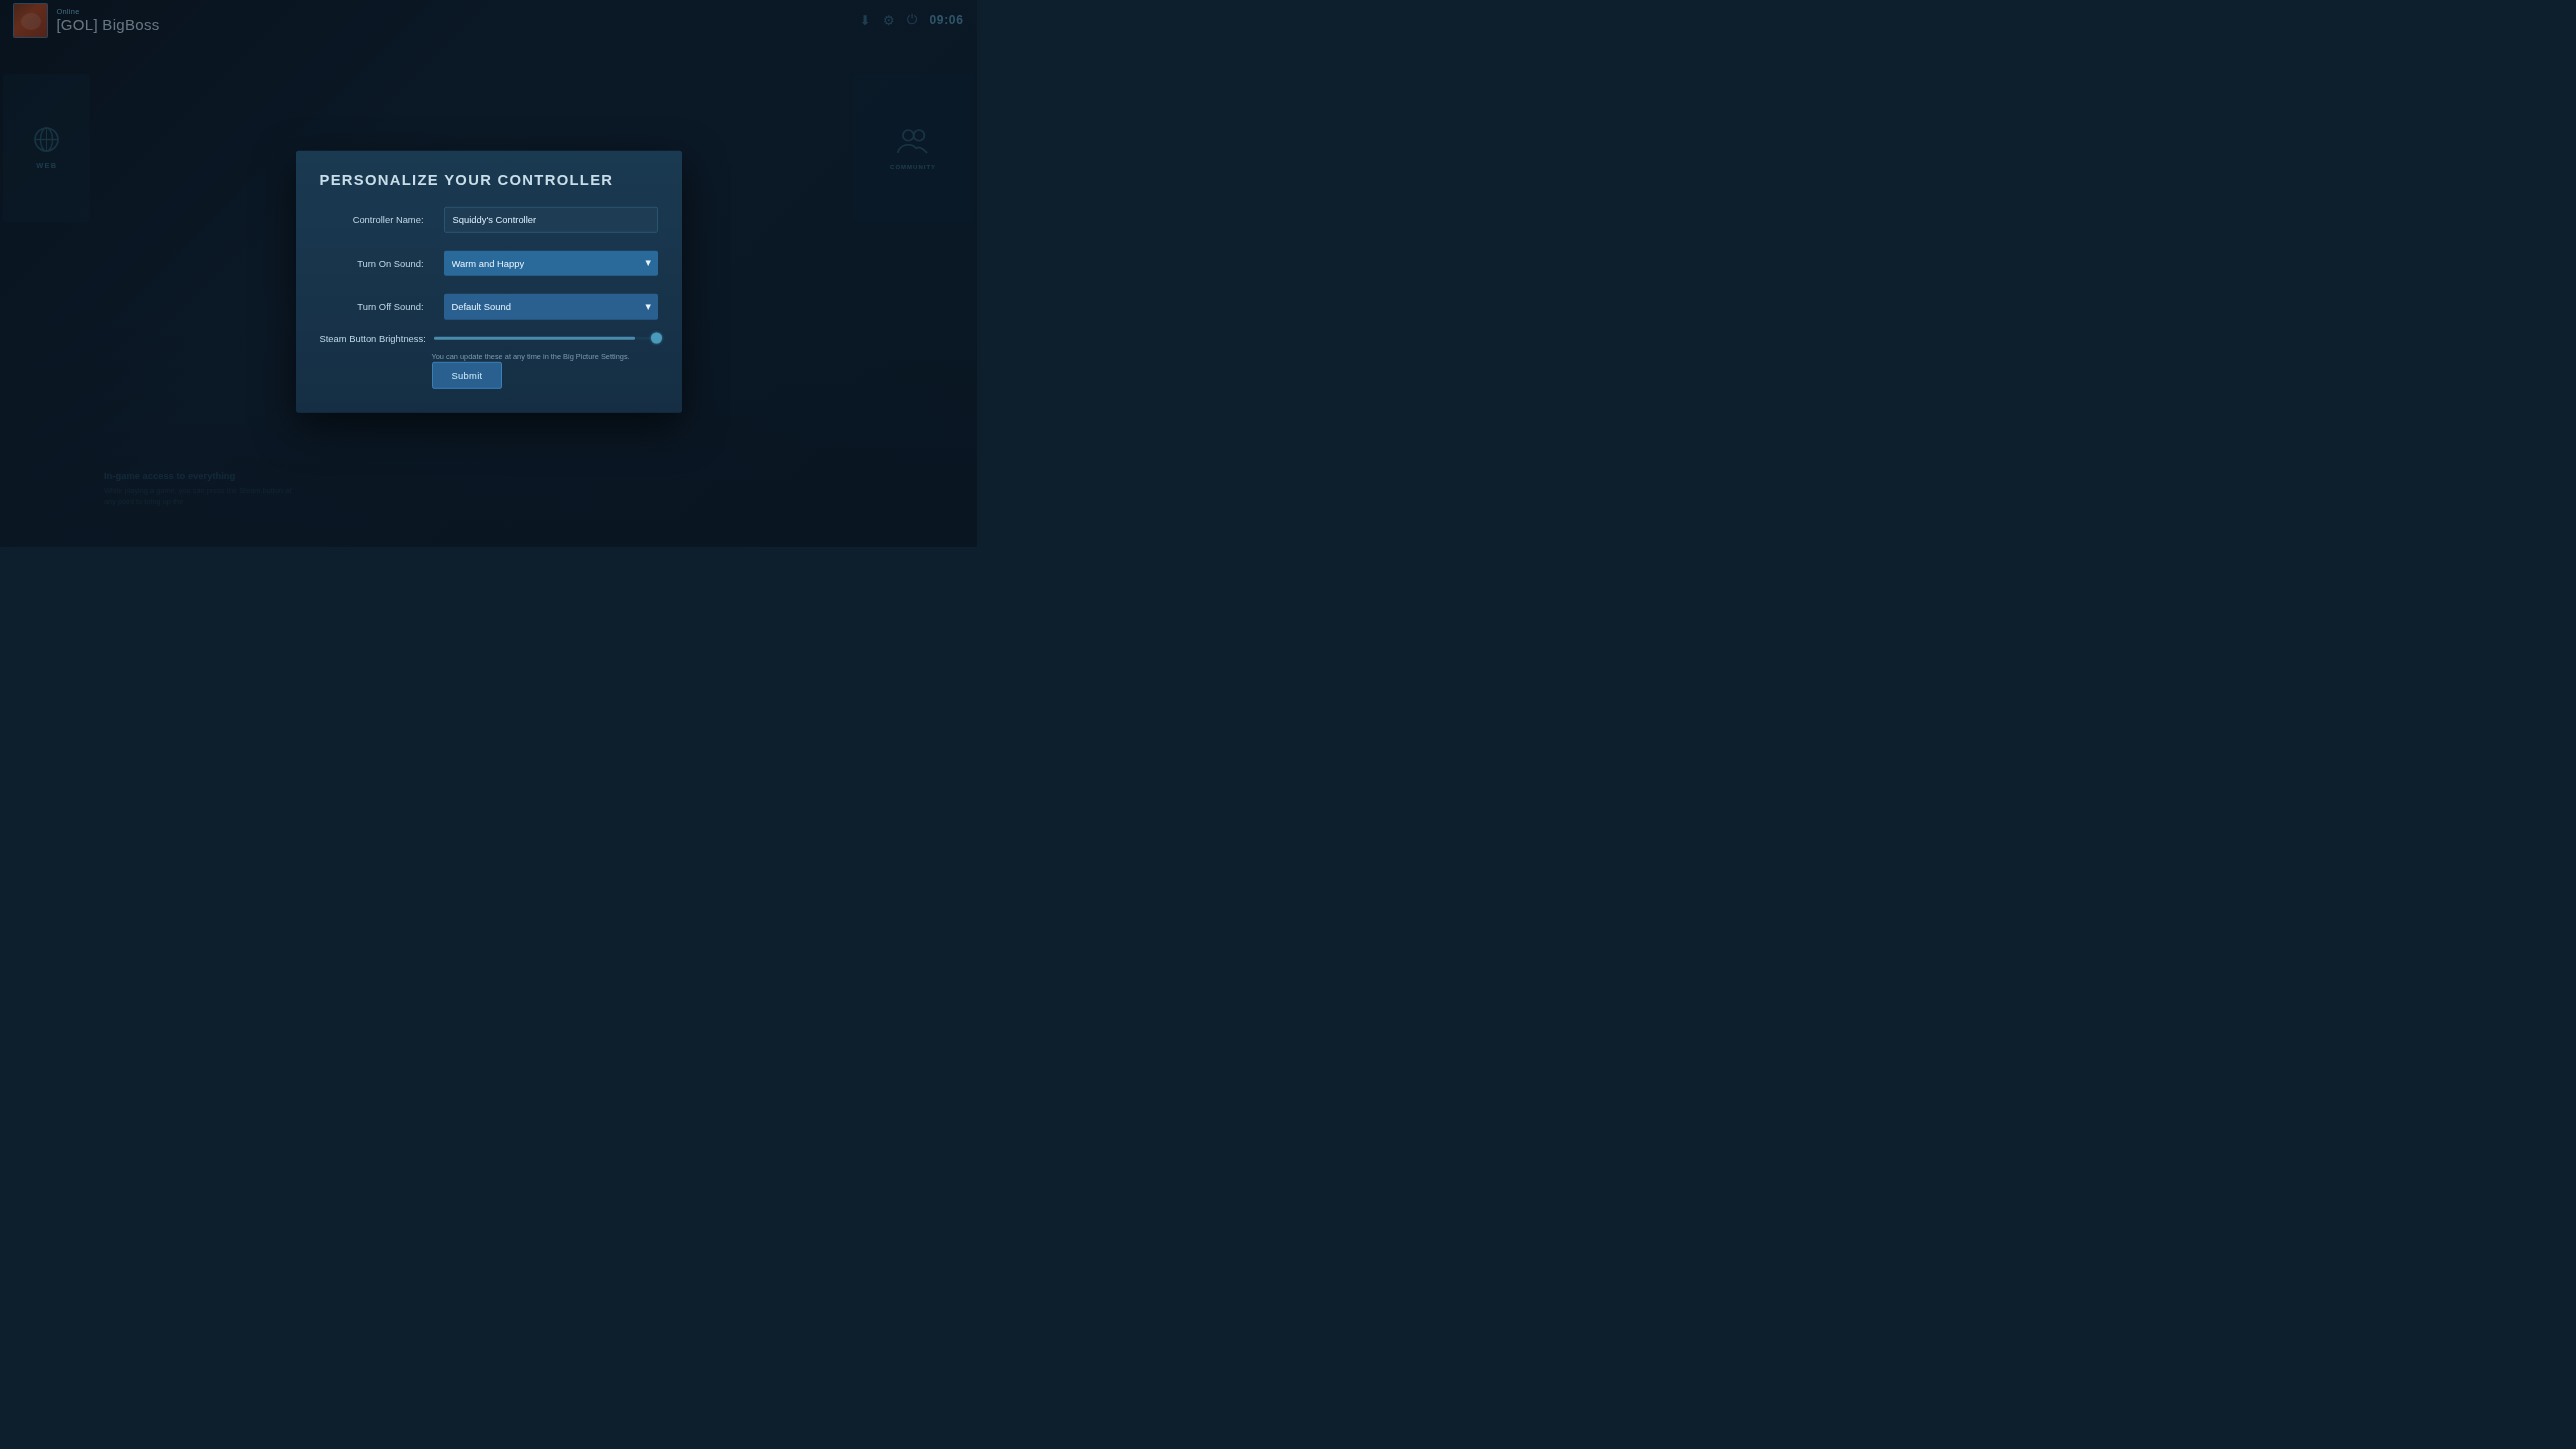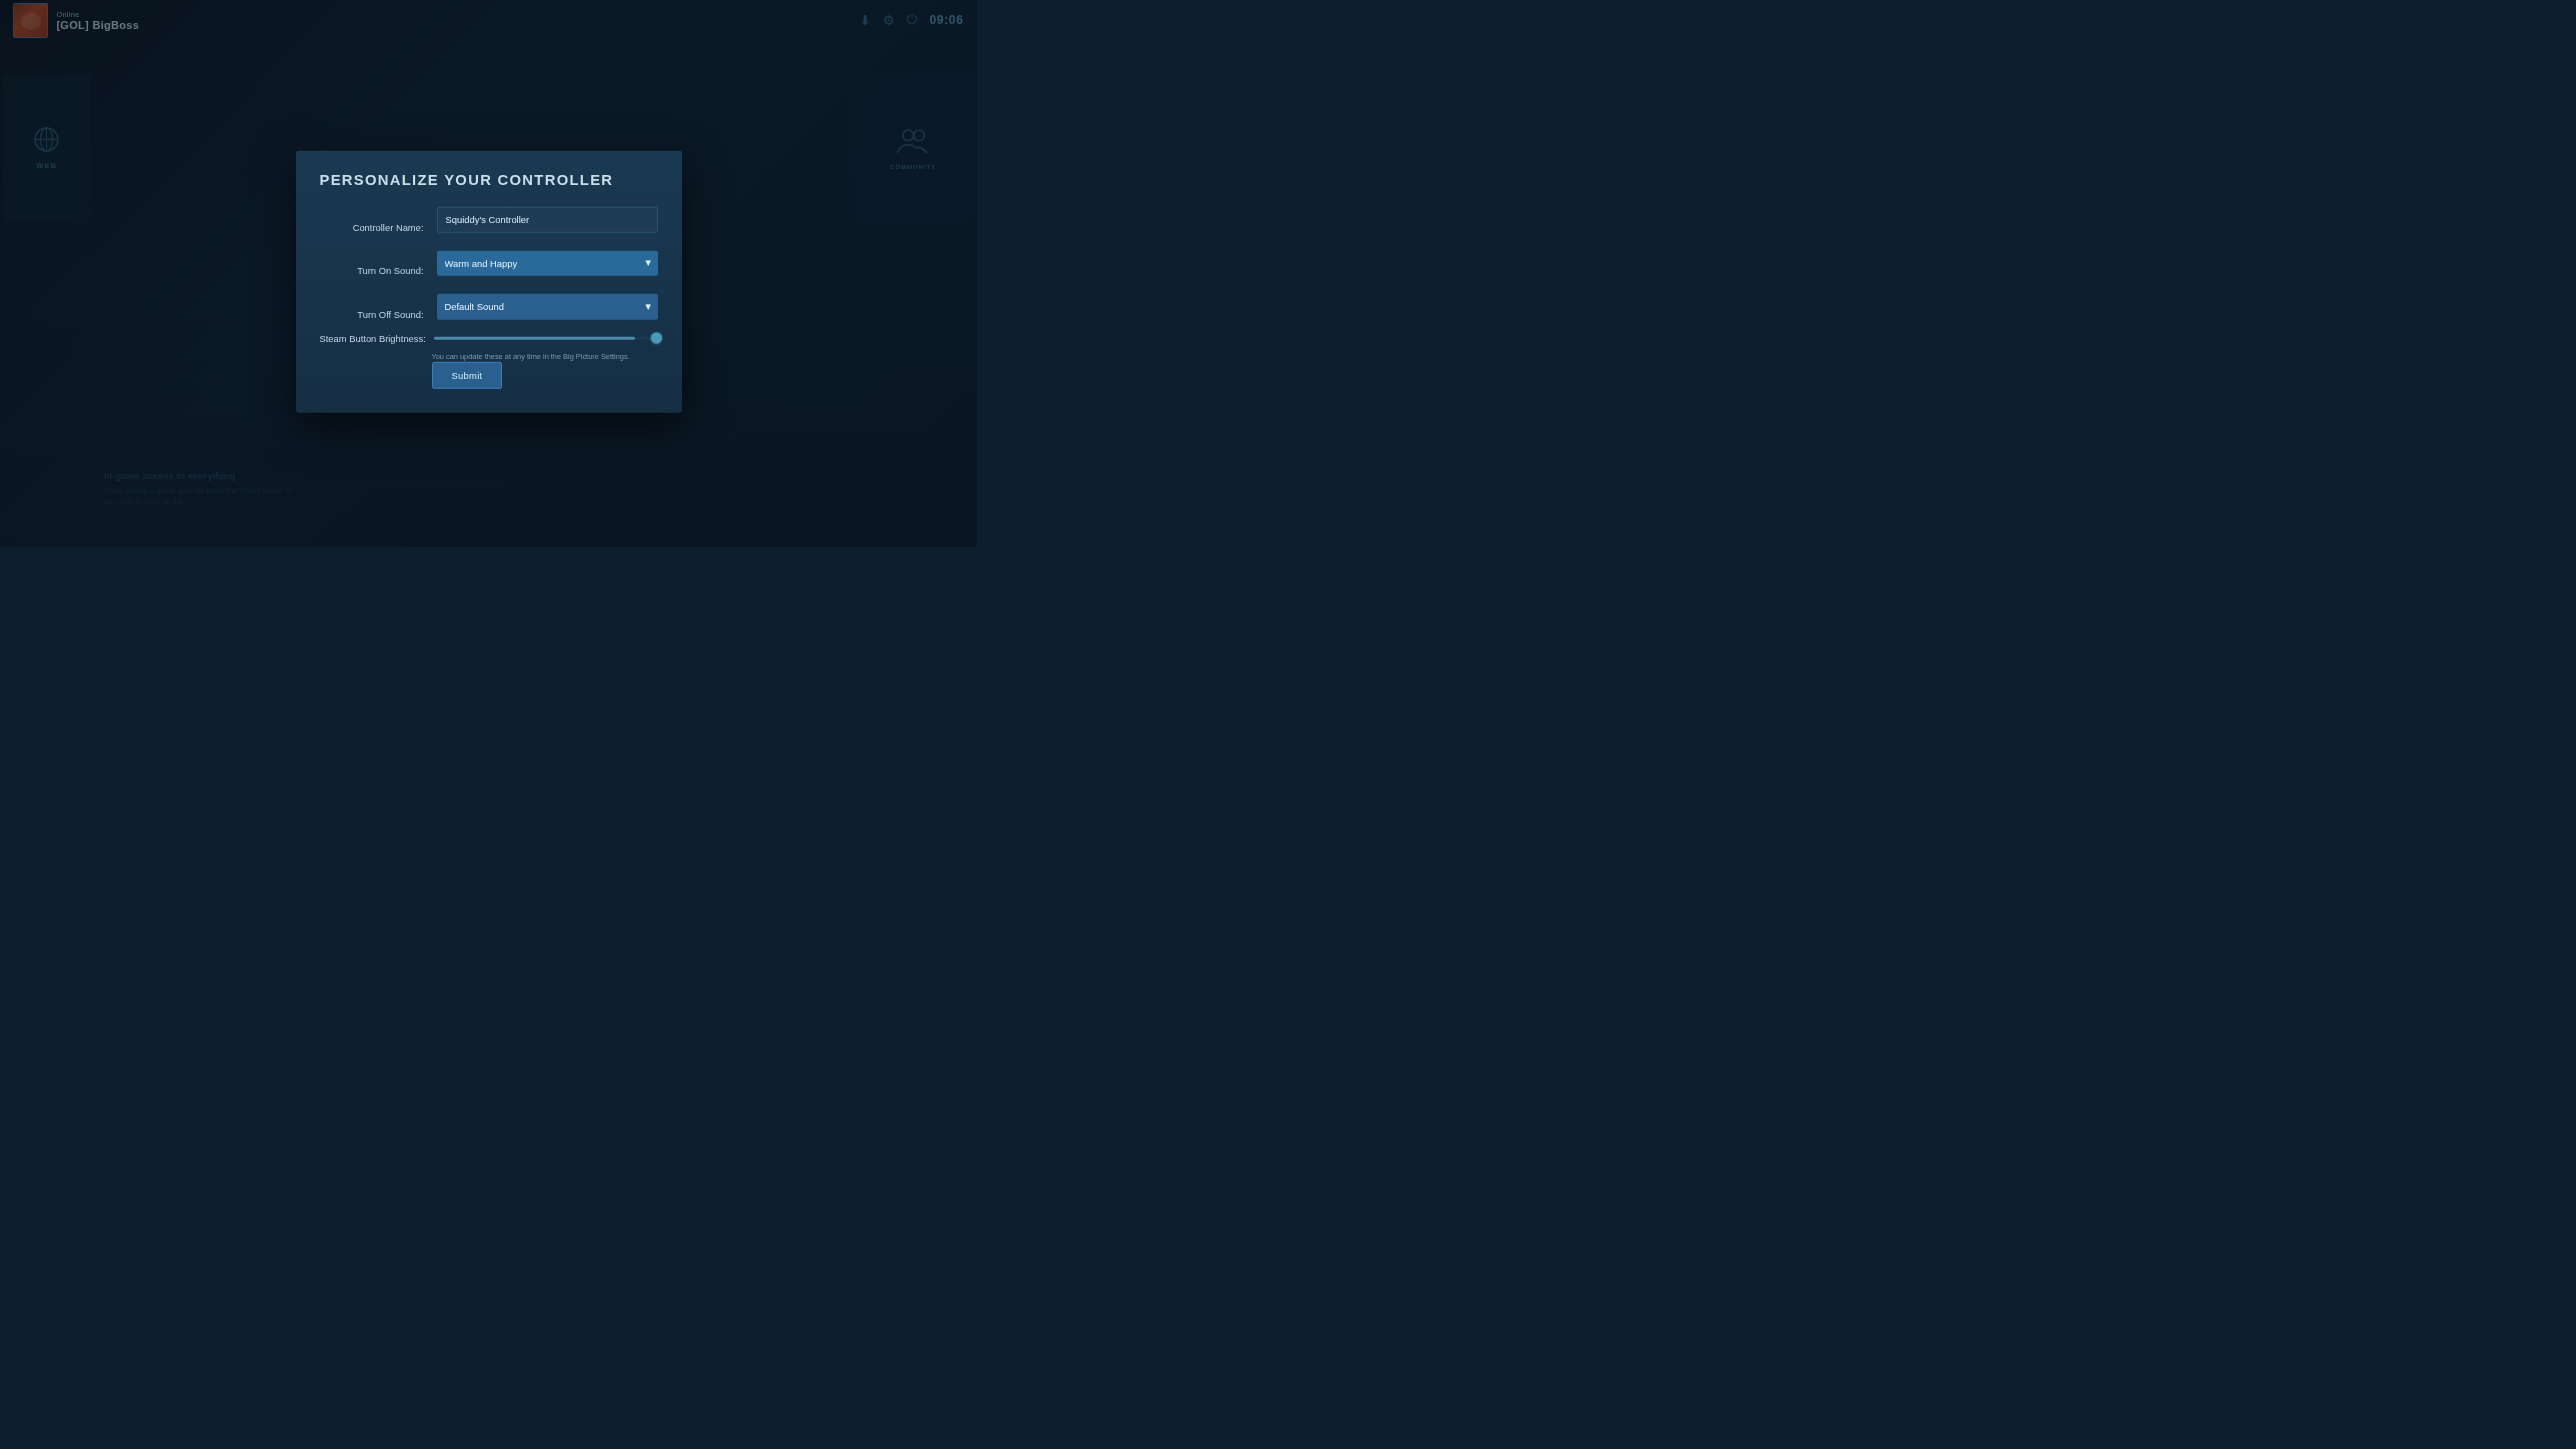--- a/index.html
+++ b/index.html
@@ -69,23 +69,23 @@
       border-radius: 50%;
     }
 
     .user-text .status {
       font-size: 7.4px;
       color: #7ec8e3;
       letter-spacing: 0.3px;
     }
 
     .user-text .username {
-      font-size: 11px;
+      font-size: 15px;
       color: #c8dde8;
-      font-weight: bold;
+      font-weight: normal;
       letter-spacing: 0.3px;
     }
 
     .topbar-right {
       position: absolute;
       right: 13.4px;
       top: 50%;
       transform: translateY(-50%);
       display: flex;
       align-items: center;
@@ -211,23 +211,23 @@
       font-size: 14.8px;
       font-weight: bold;
       color: #c8dde8;
       letter-spacing: 1.3px;
       text-transform: uppercase;
       margin-bottom: 19px;
     }
 
     .form-row {
       display: flex;
-      align-items: flex-end;
+      align-items: center;
       margin-bottom: 13.4px;
-      gap: 13px;
+      gap: 20px;
       margin-top: 18px;
     }
 
     .form-label {
       font-size: 9.4px;
       color: #c0d8e8;
       min-width: 104px;
       text-align: right;
       flex-shrink: 0;
     }

